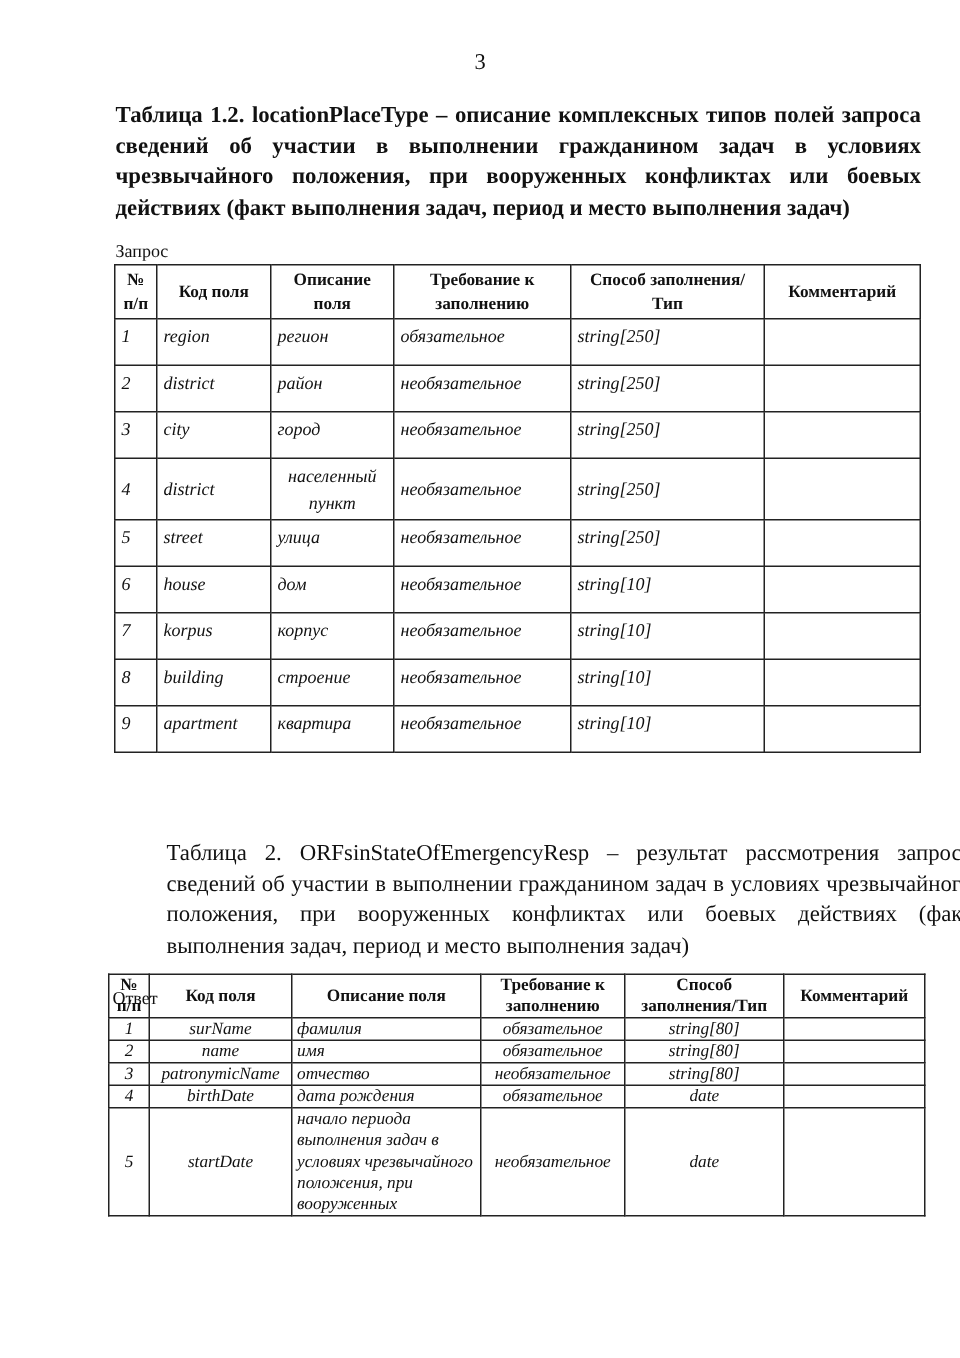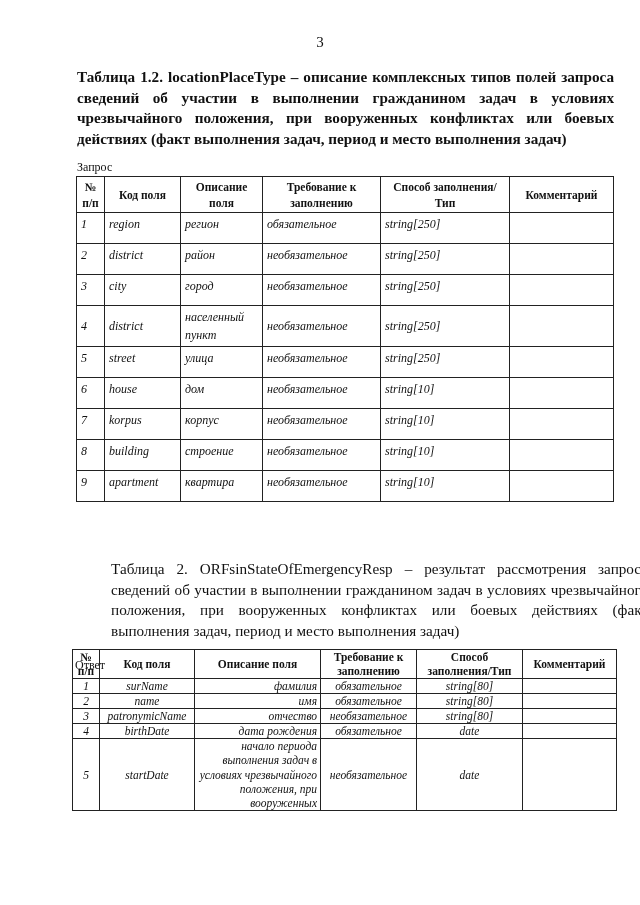--- a/index.html
+++ b/index.html
@@ -22,25 +22,25 @@
   td, th { border: 1px solid #222; padding: 0 4px; vertical-align: middle; }
   th { font-weight: bold; font-size: 11.5px; line-height: 16px; text-align: center; }
   td { font-style: italic; font-size: 12px; }
 
   #t1 { top: 176px; left: 76px; width: 537px; }
   #t1 td { vertical-align: top; padding-top: 4px; }
   #t1 tr.hdr th { height: 35px; }
   #t1 tr.r td { height: 26px; }
   #t1 tr.r.tall td { height: 40px; }
   #t1 tr.r.tall td.mid { vertical-align: middle; padding-top: 0; }
-  #t1 td.desc-two { line-height: 18px; padding-top: 1px; }
+  #t1 td.desc-two { line-height: 18px; padding-top: 1px; text-align: center; }
 
   #t2 { top: 649px; left: 72px; width: 544px; }
   #t2 th { font-size: 11.5px; line-height: 14px; height: 28px; }
-  #t2 td { font-size: 11.5px; height: 14px; line-height: 14px; padding: 0 3px; text-align: right; }
+  #t2 td { font-size: 11.5px; height: 14px; line-height: 14px; padding: 0 3px; }
   #t2 td.c { text-align: center; }
   #t2 td.desc-long { line-height: 14.3px; }
 </style>
 </head>
 <body>
 
 <div class="page-num">3</div>
 
 <div class="caption caption1">Таблица 1.2. locationPlaceType – описание комплексных типов полей запроса сведений об участии в выполнении гражданином задач в условиях чрезвычайного положения, при вооруженных конфликтах или боевых действиях (факт выполнения задач, период и место выполнения задач)</div>
 <div class="label label1">Запрос</div>

